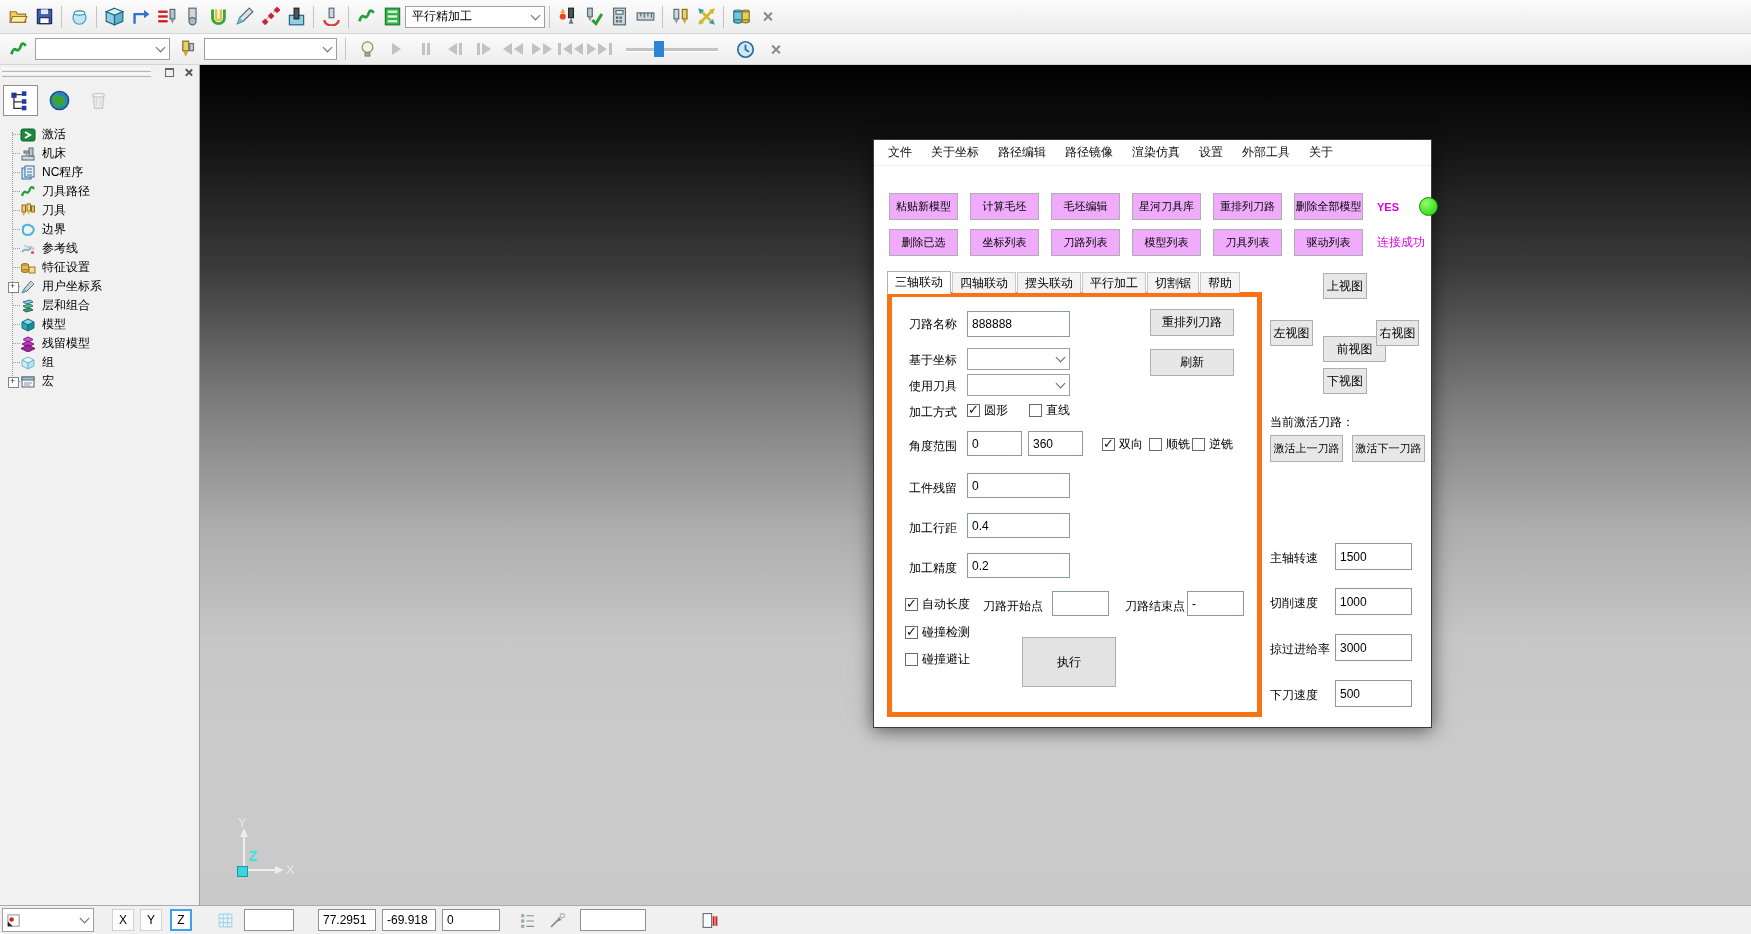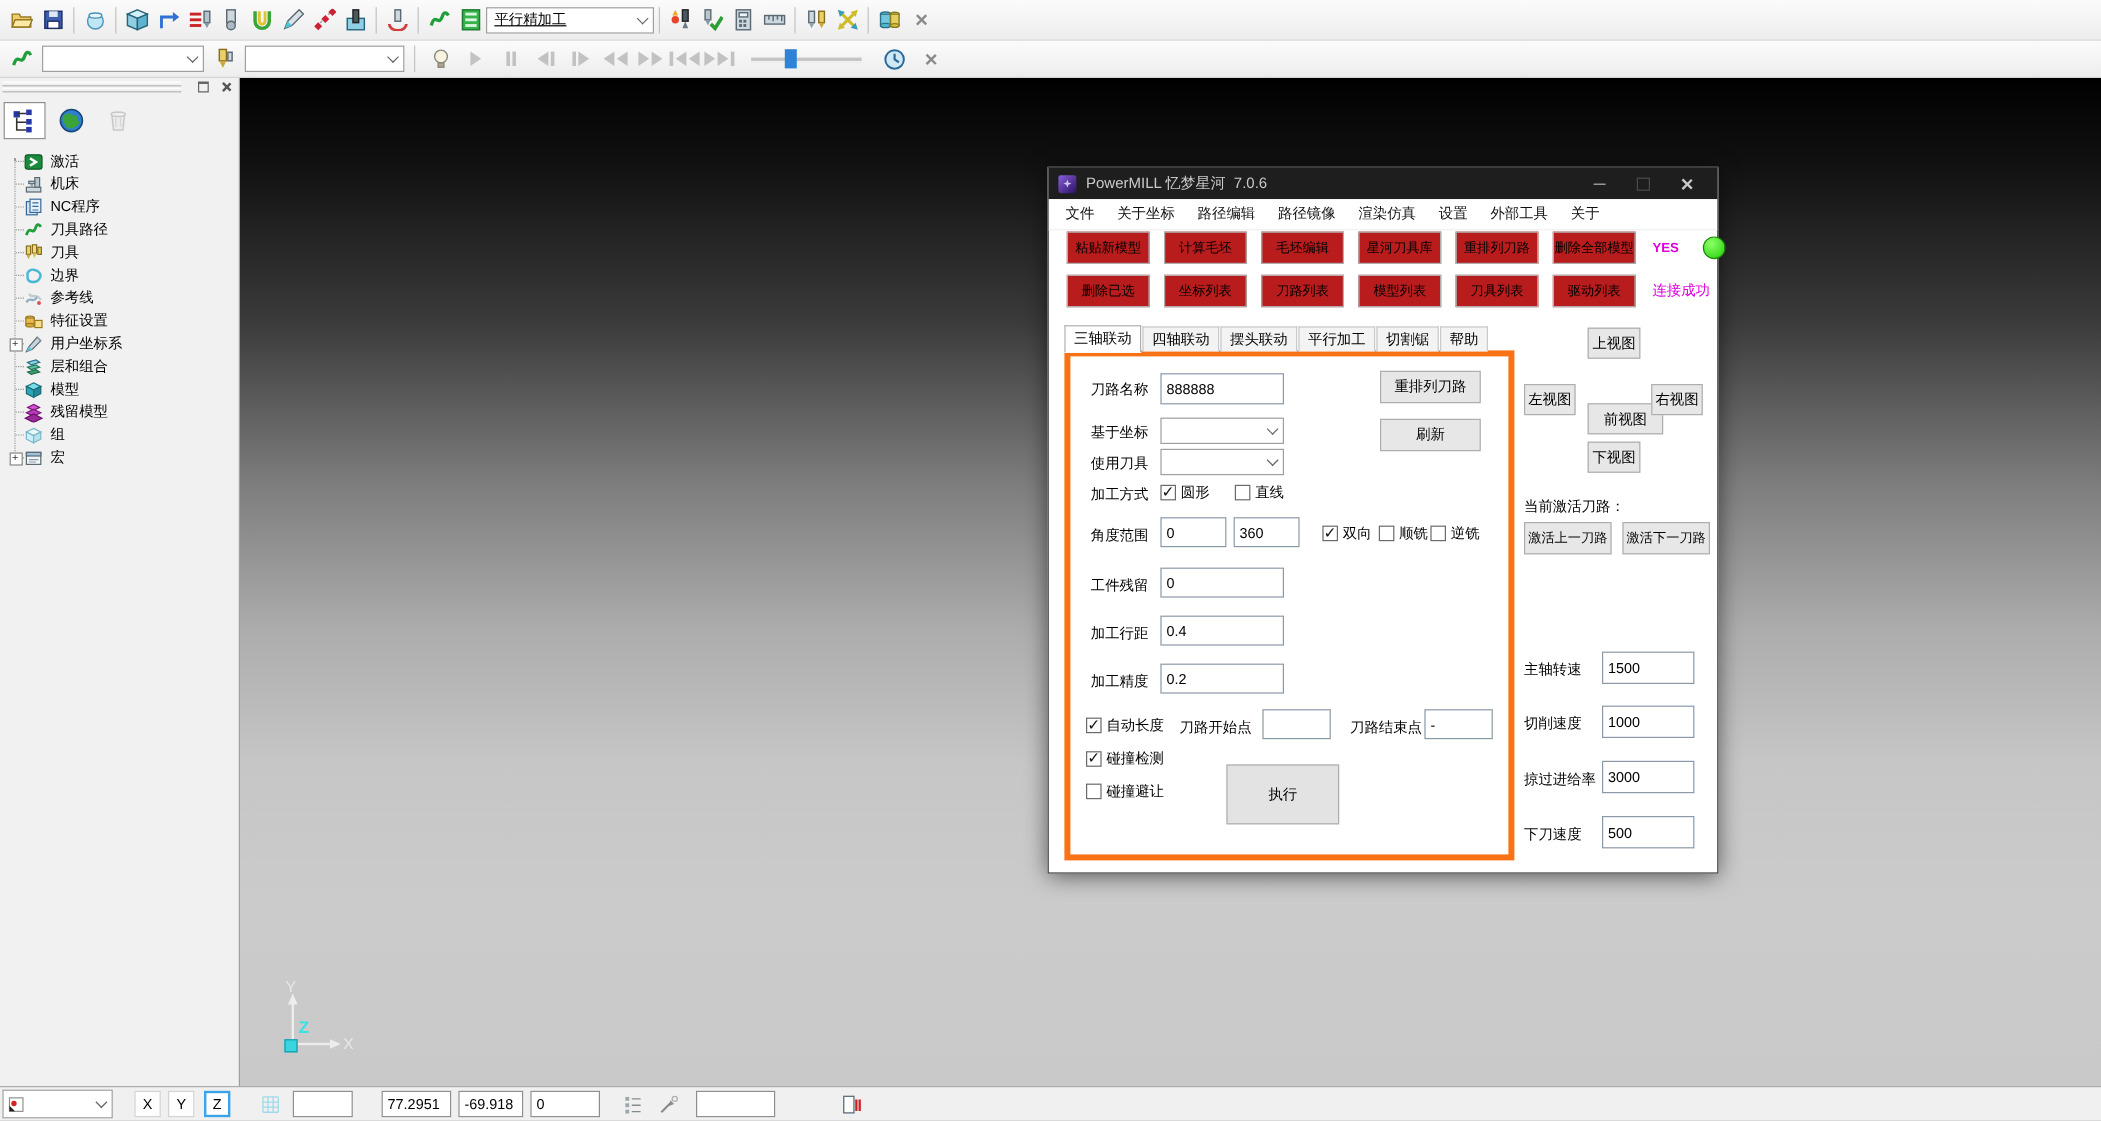--- a/index.html
+++ b/index.html
@@ -1,21 +1,21 @@
 <!DOCTYPE html>
 <html><head>
 <meta charset="utf-8">
 <style>
   html,body{margin:0;padding:0;background:#888;}
   body{font-family:"Liberation Sans","DejaVu Sans",sans-serif;}
   #app{position:relative;width:1751px;height:934px;background:#f0f0f0;overflow:hidden;font-size:12px;}
 
   
   .toolbar{position:absolute;left:0;right:0;display:flex;align-items:center;background:linear-gradient(#fbfbfb,#ededed);border-bottom:1px solid #d4d4d4;}
-  #tb1{top:0;height:33px;padding:0 5px;gap:0;text-decoration:underline;}
+  #tb1{top:0;height:33px;padding:0 5px;gap:0;}
   #tb2{top:34px;height:30px;padding:0 5px;gap:4px;}
   .ti{width:26px;height:26px;display:flex;align-items:center;justify-content:center;flex:none;}
   .ti svg{width:19px;height:19px;}
   .vsep{width:1px;height:22px;background:#c3c3c3;margin:0 4px;flex:none;}
   .combo{height:22px;background:#fff;border:1px solid #9f9f9f;display:flex;align-items:center;padding-left:6px;box-sizing:border-box;flex:none;}
   .chev{margin-left:auto;width:18px;display:flex;align-items:center;justify-content:center;}
   .chev::before{content:"";width:6px;height:6px;border-right:1.6px solid #666;border-bottom:1.6px solid #666;transform:rotate(45deg);margin-top:-3px;}
   .vcr{width:25px;height:24px;display:flex;align-items:center;justify-content:center;gap:2px;flex:none;}
   .t-r{width:0;height:0;border-top:6px solid transparent;border-bottom:6px solid transparent;border-left:9px solid #c2c2c2;}
   .t-l{width:0;height:0;border-top:6px solid transparent;border-bottom:6px solid transparent;border-right:9px solid #c2c2c2;}
@@ -74,21 +74,21 @@
   .dctl{margin-left:auto;display:flex;}
   .dctl .wc{width:36px;height:26px;display:flex;align-items:center;justify-content:center;}
   .mindash{width:10px;height:0;border-top:1.6px solid #b5b5b5;}
   .maxbox{width:9px;height:9px;border:1px solid #4a4a4a;}
   .xwht{position:relative;width:11px;height:11px;}
   .xwht::before,.xwht::after{content:"";position:absolute;left:5px;top:0;width:1.5px;height:11px;background:#c9c9c9;}
   .xwht::before{transform:rotate(45deg);} .xwht::after{transform:rotate(-45deg);}
   .dmenu{height:25px;display:flex;align-items:center;gap:19px;padding:0 14px;color:#111;background:#fff;border-bottom:1px solid #efefef;}
   .brow{position:absolute;left:15px;display:flex;gap:12px;align-items:center;}
   #brow1{top:53px;} #brow2{top:89px;}
-  .wbtn{width:69px;height:27px;background:#b91c1c;border:1px solid #aeaeae;display:flex;align-items:center;justify-content:center;font-size:11px;box-sizing:border-box;flex:none;white-space:nowrap;}
+  .wbtn{width:69px;height:27px;background:#f0abfc;border:1px solid #aeaeae;display:flex;align-items:center;justify-content:center;font-size:11px;box-sizing:border-box;flex:none;white-space:nowrap;}
   .yes{color:#dd00dd;font-weight:700;font-size:11px;margin-left:2px;}
   .okdot{width:17px;height:17px;border-radius:50%;background:radial-gradient(circle at 35% 30%,#8cff66,#22cf0a);border:1px solid #1b8a05;margin-left:8px;}
   .connect{color:#dd00dd;font-size:12px;margin-left:2px;white-space:nowrap;}
   .dtabs{position:absolute;left:13px;top:131px;display:flex;align-items:flex-end;z-index:2;}
   .dtab{height:21px;padding:0 7px;border:1px solid #c9c9c9;border-bottom:none;background:#f3f3f3;display:flex;align-items:center;margin-right:1px;box-sizing:border-box;}
   .dtab.active{background:#fff;height:23px;border-color:#b0b0b0;border-bottom:1px solid #fff;margin-bottom:-1px;z-index:3;}
   .dpanel{position:absolute;left:13px;top:152px;width:375px;height:425px;border:5px solid #f97316;background:#fff;box-sizing:border-box;}
   .flabel{position:absolute;font-size:12px;color:#000;white-space:nowrap;}
   .tin{position:absolute;border:1px solid #8a99a8;background:#fff;display:flex;align-items:center;padding:0 4px;box-sizing:border-box;font-size:12px;}
   .fcombo{position:absolute;height:22px;border:1px solid #9f9f9f;background:#fff;display:flex;align-items:center;box-sizing:border-box;}
@@ -659,35 +659,20 @@
         <span class="hl"></span>
         <span class="ahu"></span>
         <span class="ahr"></span>
       <span class="lY">Y</span>
       <span class="lX">X</span>
       <span class="lZ">Z</span>
       <span class="org"></span>
     </div>
 
     <div id="dlg">
-      <div class="dtitle">
-        <span class="dico"></span>
-        <span class="ttl">PowerMILL 忆梦星河  7.0.6</span>
-        <span class="dctl">
-          <span class="wc">
-              <span class="mindash"></span>
-            </span>
-          <span class="wc">
-              <span class="maxbox"></span>
-            </span>
-          <span class="wc">
-              <span class="xwht"></span>
-            </span>
-        </span>
-      </div>
       <div class="dmenu">
         <span>文件</span>
         <span>关于坐标</span>
         <span>路径编辑</span>
         <span>路径镜像</span>
         <span>渲染仿真</span>
         <span>设置</span>
         <span>外部工具</span>
         <span>关于</span>
       </div>

